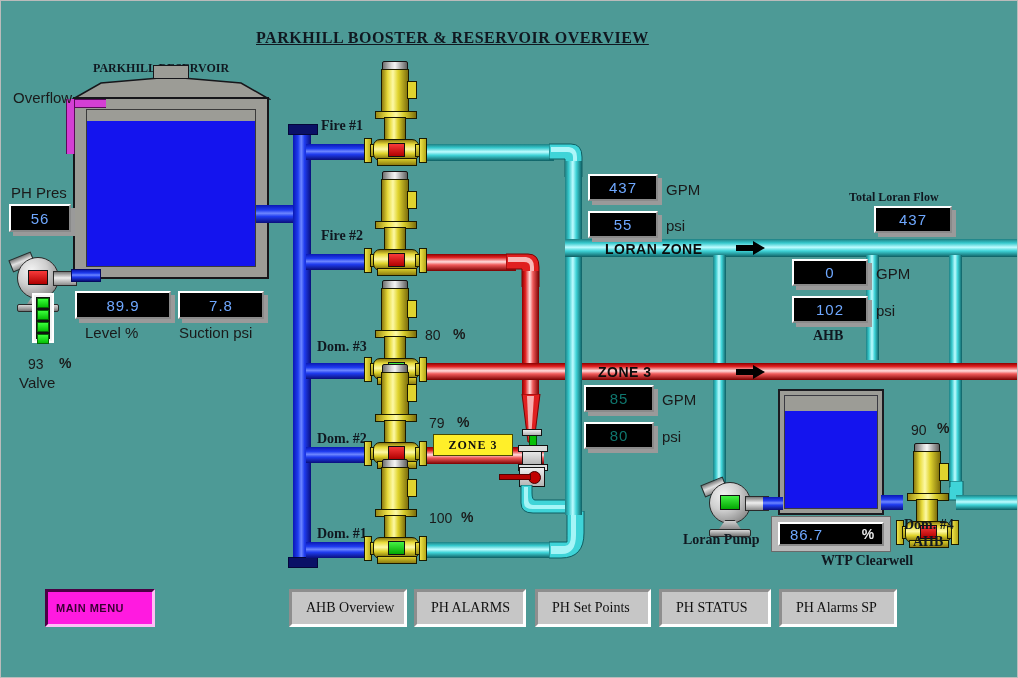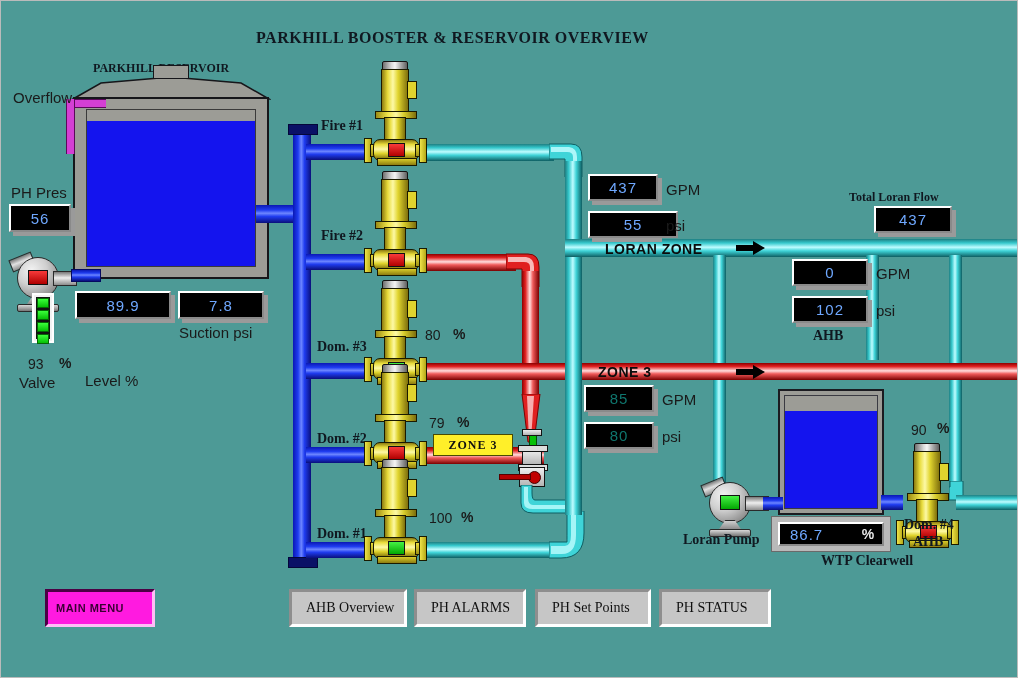--- a/index.html
+++ b/index.html
@@ -206,21 +206,21 @@
     border-right:3px solid #ffbdf6;border-bottom:3px solid #ffbdf6;
     font-family:"Liberation Sans",sans-serif;font-size:11px;font-weight:bold;
     color:#3a0033;padding-left:8px;letter-spacing:.5px;
   }
 </style>
 </head>
 <body>
 
 <div id="screen">
 
-  <div class="abs title" style="left:255px;top:28px;">PARKHILL BOOSTER &amp; RESERVOIR OVERVIEW</div>
+  <div class="abs title" style="left:255px;top:28px;text-decoration:underline;">PARKHILL BOOSTER &amp; RESERVOIR OVERVIEW</div>
 
   <div class="abs lbl-serif-sm" style="left:92px;top:60px;">PARKHILL RESERVOIR</div>
 
   <svg class="abs" style="left:70px;top:74px;" width="200" height="26">
     <polygon points="2,24 30,8 100,2 170,8 198,24" fill="#9c9c96" stroke="#16161a" stroke-width="1.5"></polygon>
   </svg>
   <div class="abs" style="left:152px;top:64px;width:34px;height:12px;background:#9c9c96;border:1px solid #16161a;"></div>
 
   <div class="tank-wall" style="left:72px;top:96px;width:196px;height:182px;"></div>
   <div class="abs" style="left:85px;top:108px;width:170px;height:158px;border:1px solid #3a3a3a;box-sizing:border-box;"></div>
@@ -251,21 +251,21 @@
       <div class="seg" style="top:25px;"></div>
       <div class="seg" style="top:37px;"></div>
     </div>
   </div>
   <div class="abs num-plain" style="left:27px;top:355px;">93</div>
   <div class="abs pct" style="left:58px;top:354px;">%</div>
   <div class="abs lbl-sans" style="left:18px;top:373px;">Valve</div>
 
   <div class="readout-shadow" style="left:78px;top:294px;width:96px;height:28px;"></div>
   <div class="readout abs" style="left:74px;top:290px;width:96px;height:28px;">89.9</div>
-  <div class="abs lbl-sans" style="left:84px;top:323px;margin-top:48px;">Level   %</div>
+  <div class="abs lbl-sans" style="left:84px;top:323px;">Level   %</div>
 
   <div class="readout-shadow" style="left:181px;top:294px;width:86px;height:28px;"></div>
   <div class="readout abs" style="left:177px;top:290px;width:86px;height:28px;">7.8</div>
   <div class="abs lbl-sans" style="left:178px;top:323px;">Suction psi</div>
 
   <div class="abs pipe-h-blue" style="left:255px;top:204px;width:50px;height:18px;"></div>
   <div class="abs pipe-v-blue" style="left:292px;top:128px;width:18px;height:434px;"></div>
   <div class="abs" style="left:287px;top:123px;width:28px;height:9px;background:#0a1166;border:1px solid #04063a;"></div>
   <div class="abs" style="left:287px;top:556px;width:28px;height:9px;background:#0a1166;border:1px solid #04063a;"></div>
 
@@ -420,21 +420,21 @@
     <div class="vp-neck-r"></div>
     <div class="vp-fl-r"></div>
     <div class="vp-base"></div>
   </div>
 
   <div class="readout-shadow" style="left:591px;top:177px;width:70px;height:27px;"></div>
   <div class="readout abs" style="left:587px;top:173px;width:70px;height:27px;">437</div>
   <div class="abs lbl-sans" style="left:665px;top:180px;">GPM</div>
 
   <div class="readout-shadow" style="left:591px;top:214px;width:70px;height:27px;"></div>
-  <div class="readout abs" style="left:587px;top:210px;width:90px;height:27px;text-align:center;">55</div>
+  <div class="readout abs" style="left:587px;top:210px;width:70px;height:27px;text-align:center;">55</div>
   <div class="abs lbl-sans" style="left:665px;top:216px;">psi</div>
 
   <div class="abs lbl-serif-sm" style="left:848px;top:189px;font-family:Liberation Serif, serif;">Total Loran Flow</div>
   <div class="readout-shadow" style="left:877px;top:209px;width:78px;height:27px;"></div>
   <div class="readout abs" style="left:873px;top:205px;width:78px;height:27px;">437</div>
 
   <div class="readout-shadow" style="left:795px;top:262px;width:76px;height:27px;"></div>
   <div class="readout abs" style="left:791px;top:258px;width:76px;height:27px;">0</div>
   <div class="abs lbl-sans" style="left:875px;top:264px;">GPM</div>
 
@@ -493,14 +493,15 @@
   </svg>
   <div class="abs pipe-h-cyan" style="left:955px;top:494px;width:63px;height:15px;"></div>
   <div class="abs lbl-serif" style="left:903px;top:516px;">Dom. #4</div>
   <div class="abs lbl-serif" style="left:912px;top:533px;">AHB</div>
 
   <div class="btn main" style="left:44px;top:588px;width:110px;height:38px;">MAIN MENU</div>
   <div class="btn" style="left:288px;top:588px;width:118px;height:38px;">AHB Overview</div>
   <div class="btn" style="left:413px;top:588px;width:112px;height:38px;">PH ALARMS</div>
   <div class="btn" style="left:658px;top:588px;width:112px;height:38px;">PH STATUS</div>
   <div class="btn" style="left:534px;top:588px;width:116px;height:38px;">PH Set Points</div>
+  <div class="btn" style="left:778px;top:588px;width:118px;height:38px;">PH Alarms SP</div>
 
 </div>
 
 </body></html>

